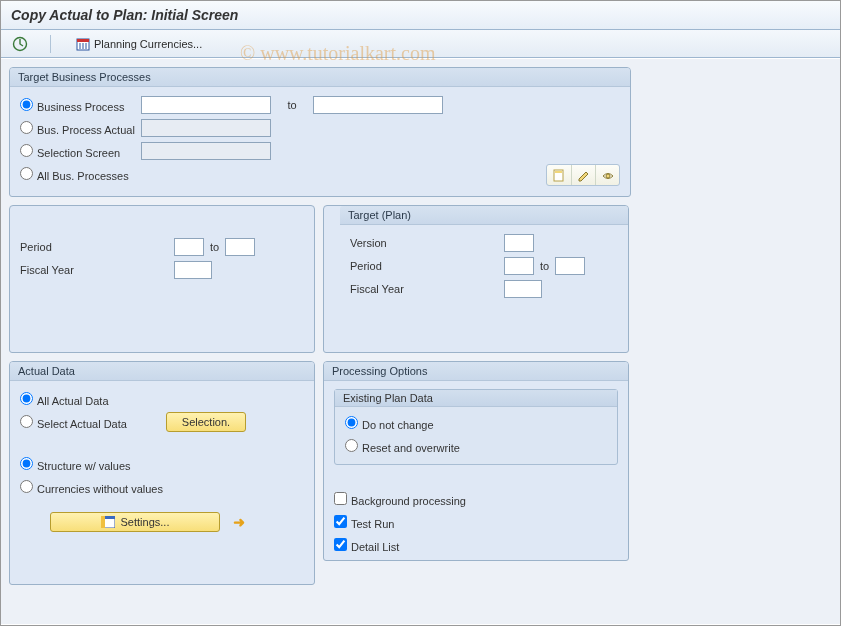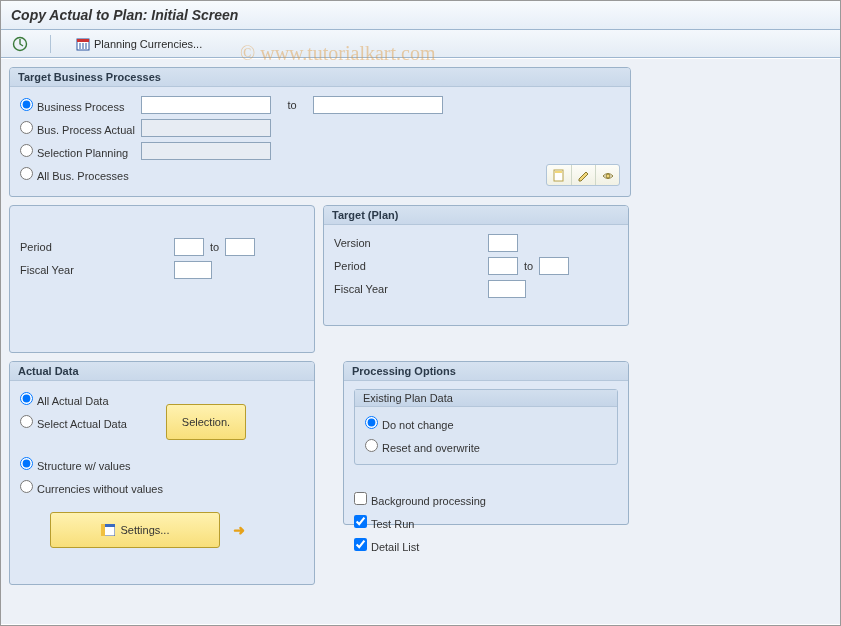--- a/index.html
+++ b/index.html
@@ -62,21 +62,20 @@
     background: #dfe8f5;
     margin-bottom: 8px;
   }
   .groupbox > .gb-title {
     background: linear-gradient(#d6e2f0, #c9d8ea);
     border-bottom: 1px solid #b4c6da;
     padding: 3px 8px;
     font-size: 11px;
     color: #2b3a4a;
     border-radius: 3px 3px 0 0;
-    font-weight: bold;
   }
   .gb-body {
     padding: 6px 10px 10px 10px;
     position: relative;
   }
   .row {
     display: flex;
     align-items: center;
     gap: 6px;
     height: 22px;
@@ -109,21 +108,21 @@
     background: linear-gradient(#d2dfee, #c5d5e8);
     border-bottom: 1px solid #b4c6da;
     padding: 2px 8px;
     font-size: 11px;
   }
   .btn {
     display:inline-flex; align-items:center; justify-content:center;
     border:1px solid #b79d2e;
     background: linear-gradient(#fff2b0,#f8df7a);
     color:#333;
-    height:36px;
+    height:20px;
     border-radius:3px;
     font-size:11px;
     padding: 0 8px;
     gap:6px;
   }
   .btn.wide { width: 170px; }
   .btn.sel { width:80px; }
   .icon-strip {
     position:absolute; right:10px; bottom:10px;
     display:flex; gap:0;
@@ -196,21 +195,21 @@
         <input type="text" class="fld w130" value="" style="">
       </div>
       <div class="row">
         <label class="lbl w-label">
           <input type="radio" name="bp" style=""><span>Bus. Process Actual</span>
         </label>
         <input type="text" class="fld ro w130" readonly="" value="" style="">
       </div>
       <div class="row">
         <label class="lbl w-label">
-          <input type="radio" name="bp" style=""><span>Selection Planning</span>
+          <input type="radio" name="bp" style=""><span>Selection Screen</span>
         </label>
         <input type="text" class="fld ro w130" readonly="" value="" style="">
       </div>
       <div class="row">
         <label class="lbl w-label">
           <input type="radio" name="bp" style=""><span>All Bus. Processes</span>
         </label>
       </div>
       <div class="icon-strip">
         <span class="mini">
@@ -248,21 +247,21 @@
           </div>
           <div class="row">
             <span class="lbl w-label2">Fiscal Year</span>
             <span style="width:52px;"></span>
             <input type="text" class="fld w40" value="" style="">
           </div>
         </div>
       </div>
     </div>
     <div class="col col-right">
-      <div class="groupbox" style="height:121px;">
+      <div class="groupbox" style="height:148px;padding-left:16px;">
         <div class="gb-title">Target (Plan)</div>
         <div class="gb-body">
           <div class="row">
             <span class="lbl w-label2">Version</span>
             <span style="width:52px;"></span>
             <input type="text" class="fld w32" value="" style="">
           </div>
           <div class="row">
             <span class="lbl w-label2">Period</span>
             <span style="width:52px;"></span>
@@ -315,21 +314,21 @@
                 <rect x="0" y="0" width="4" height="12" fill="#f0c040"></rect>
               </svg>
               <span>Settings...</span>
             </button>
             <span class="arrow-right">➜</span>
           </div>
         </div>
       </div>
     </div>
     <div class="col col-right">
-      <div class="groupbox" style="height:164px;margin-left:20px;">
+      <div class="groupbox" style="height:200px;">
         <div class="gb-title">Processing Options</div>
         <div class="gb-body">
           <div class="inner-group">
             <div class="gb-title">Existing Plan Data</div>
             <div class="gb-body" style="padding:4px 10px 6px 10px;">
               <div class="row">
                 <label>
                   <input type="radio" name="epd" checked="" style=""><span>Do not change</span>
                 </label>
               </div>

